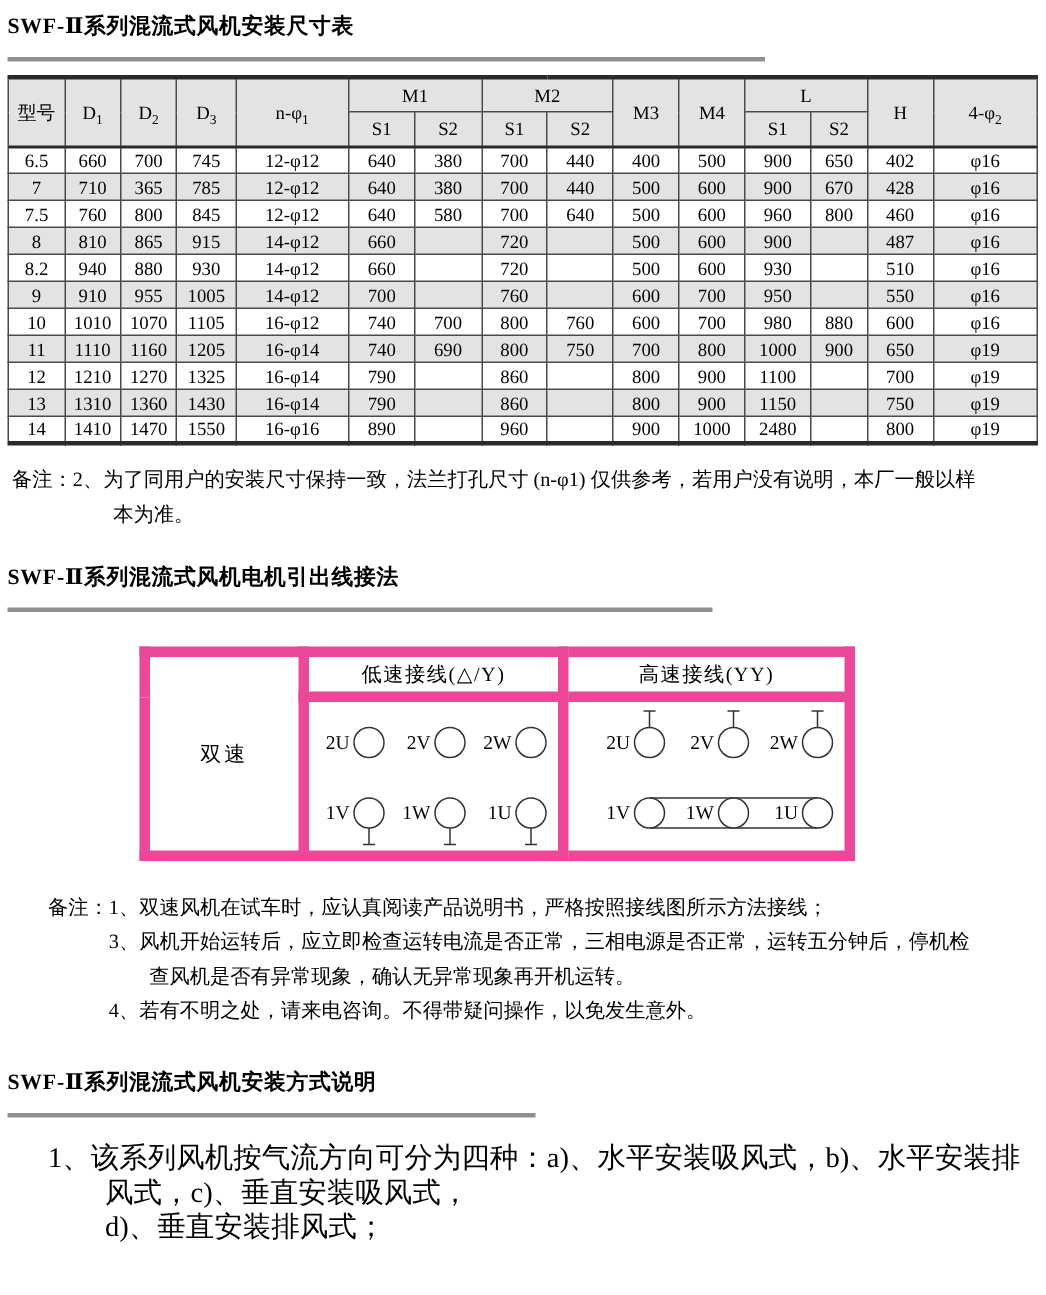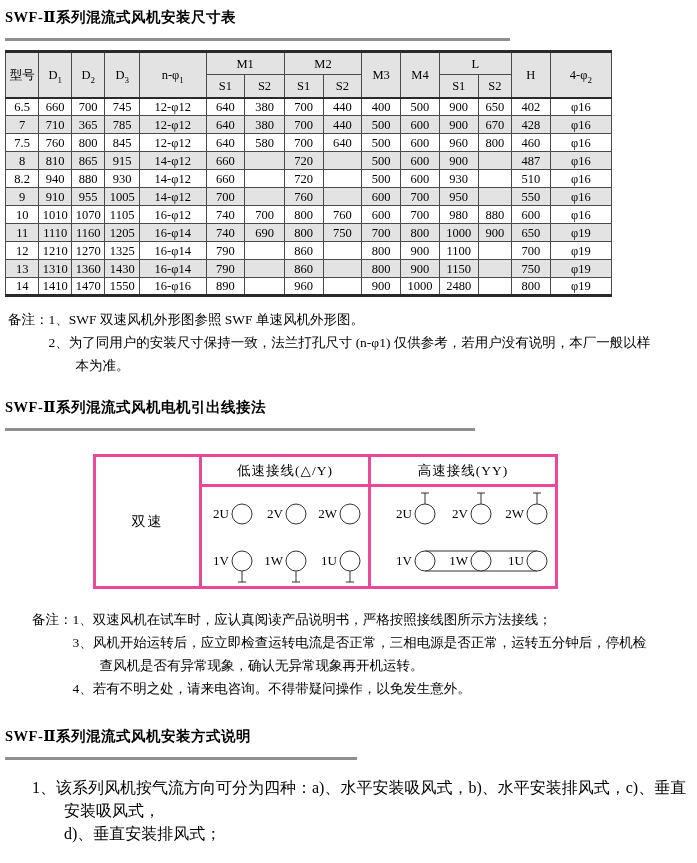--- a/index.html
+++ b/index.html
@@ -15,21 +15,21 @@
     margin: 0; font-size: 14.5px; font-weight: bold;
     letter-spacing: 0.5px;
   }
   .rule { height: 3px; background: #8f8f8f; margin-top: 11px; }
   .rule1 { width: 505px; }
   .rule2 { width: 470px; }
   .rule3 { width: 352px; }
 
   
   table.dim {
-    width: 607px; margin-top: 9px;
+    width: 687px; margin-top: 9px;
     border-collapse: collapse; table-layout: fixed;
     font-size: 12.5px; text-align: center;
     border-top: 3px solid #2a2a2a; border-bottom: 3px solid #2a2a2a;
   }
   table.dim th, table.dim td {
     border: 1px solid #4a4a4a; font-weight: normal;
     padding: 0; height: 18px; line-height: 16px;
   }
   table.dim thead th { background: #e3e3e3; height: 23px; }
   table.dim thead { border-bottom: 2px solid #2a2a2a; }
@@ -38,29 +38,29 @@
 
   
   .notes { display: flex; font-size: 13.5px; line-height: 23px; }
   .notes1 { margin: 11px 0 0 3px; }
   .notes2 { margin: 19px 0 0 27px; }
   .notes-label { flex: none; white-space: nowrap; }
   .note-item, .plain-item {
     white-space: pre-line;
     padding-left: 2em; text-indent: -2em;
   }
-  .sec3-items { margin: 16px 0 0 27px; font-size: 16px; line-height: 23px; }
+  .sec3-items { margin: 16px 0 0 27px; font-size: 19px; line-height: 23px; }
 
   
   table.wiring {
     border-collapse: collapse; table-layout: fixed;
     margin: 23px 0 0 88px; text-align: center;
   }
   table.wiring th, table.wiring td {
-    border: 3px solid #ec4899; font-weight: normal; padding: 0;
+    border: 7px solid #ec4899; font-weight: normal; padding: 0;
   }
   table.wiring th { font-size: 13.5px; height: 30px; letter-spacing: 1px; }
   td.wiring-rowlabel { font-size: 14px; letter-spacing: 2px; margin-top: 36px; }
   td.wiring-cell { height: 99px; vertical-align: middle; }
   .wiring svg { display: block; margin: 0 auto; }
   .wiring svg text { font-family: "Liberation Serif", "DejaVu Serif", serif; font-size: 13px; }
 </style>
 </head>
 <body>
 
@@ -298,21 +298,20 @@
           <td></td>
           <td>800</td>
           <td>φ19</td>
         </tr>
       </tbody>
   </table>
 
   <div class="notes notes1">
     <span class="notes-label">备注：</span>
     <div class="notes-items">
-        <div class="note-item">1、SWF 双速风机外形图参照 SWF 单速风机外形图。</div>
         <div class="note-item">2、为了同用户的安装尺寸保持一致，法兰打孔尺寸 (n-φ1) 仅供参考，若用户没有说明，本厂一般以样
 本为准。</div>
       </div>
   </div>
 
   <h1 class="sec-title" style="margin-top:21px">SWF-Ⅱ系列混流式风机电机引出线接法</h1>
   <div class="rule rule2"></div>
 
   <table class="wiring">
     <colgroup>

